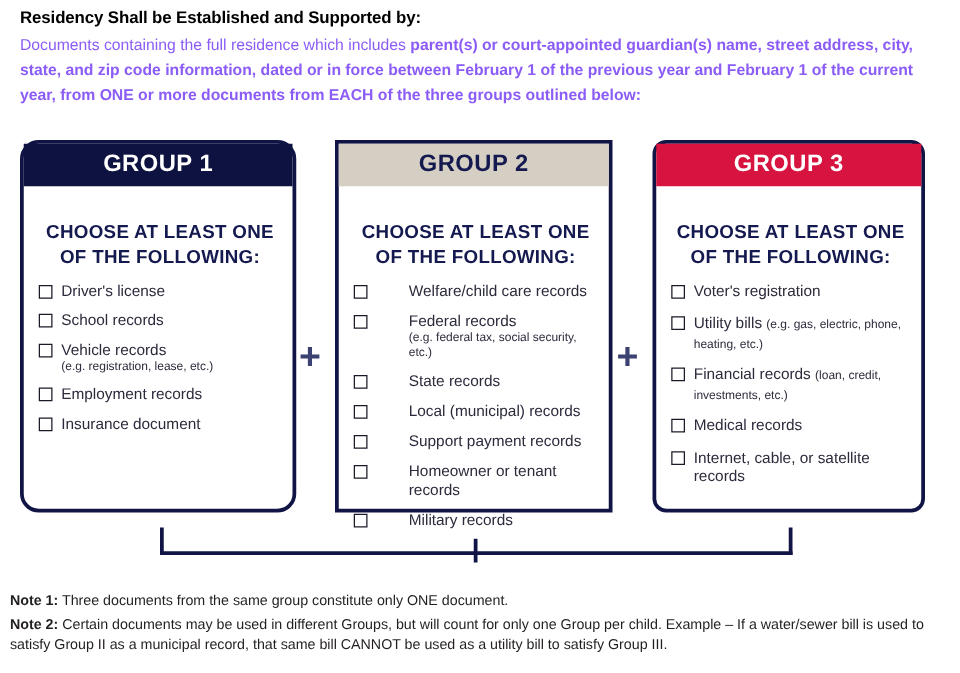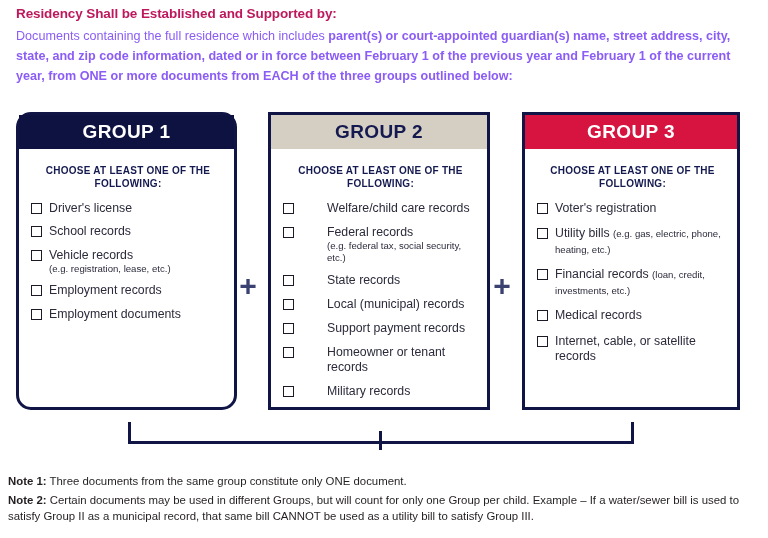--- a/index.html
+++ b/index.html
@@ -19,21 +19,21 @@
   
   #intro {
     position: absolute;
     left: 16px;
     top: 6px;
     width: 736px;
   }
   #intro-title {
     font-size: 13.5px;
     font-weight: bold;
-    color: #be185d;
+    color: #000000;
     letter-spacing: -0.1px;
     margin: 0 0 5px 0;
     line-height: 1.2;
   }
   #intro-body {
     font-size: 12.6px;
     line-height: 1.58;
     color: #8b5cf6;
     margin: 0;
   }
@@ -43,46 +43,46 @@
   .group-box {
     position: absolute;
     top: 112px;
     height: 298px;
     border: 3px solid #111546;
     box-sizing: border-box;
     background: #ffffff;
   }
   #group-1 { left: 16px;  width: 221px; border-radius: 15px; }
   #group-2 { left: 268px; width: 222px; }
-  #group-3 { left: 522px; width: 218px; }
+  #group-3 { left: 522px; width: 218px; border-radius: 11px; }
 
   .group-header {
     height: 34px;
     line-height: 34px;
     text-align: center;
     font-size: 19px;
     font-weight: bold;
     letter-spacing: 0.4px;
     box-sizing: border-box;
   }
   #group-1 .group-header { background: #0d1240; color: #ffffff; }
   #group-2 .group-header { background: #d5cec3; color: #14194f; }
   #group-3 .group-header { background: #d6143f; color: #ffffff; }
 
   .group-body {
     padding: 11px 9px 0 12px;
   }
   .choose-label {
     text-align: center;
-    font-size: 10px;
+    font-size: 15px;
     font-weight: bold;
     color: #14194f;
     letter-spacing: 0.25px;
     line-height: 1.3;
-    margin: 4px 0 11px 0;
+    margin: 16px 0 11px 0;
   }
 
   ul.item-list {
     list-style: none;
     margin: 0;
     padding: 0;
   }
   ul.item-list > li {
     position: relative;
     padding-left: 18px;
@@ -181,21 +181,21 @@
 
 <div class="group-box" id="group-1">
   <div class="group-header" style="background: rgb(13, 18, 64); color: rgb(255, 255, 255);">GROUP 1</div>
   <div class="group-body">
     <div class="choose-label">CHOOSE AT LEAST ONE OF THE FOLLOWING:</div>
     <ul class="item-list" id="list-1">
         <li><span class="chk"></span><span>Driver's license</span></li>
         <li><span class="chk"></span><span>School records</span></li>
         <li><span class="chk"></span><span>Vehicle records</span><span class="sub">(e.g. registration, lease, etc.)</span></li>
         <li><span class="chk"></span><span>Employment records</span></li>
-        <li><span class="chk"></span><span>Employment documents</span></li>
+        <li><span class="chk"></span><span>Insurance document</span></li>
       </ul>
   </div>
 </div>
 
 <div class="plus" id="plus-1">+</div>
 
 <div class="group-box" id="group-2">
   <div class="group-header" style="background: rgb(213, 206, 195); color: rgb(20, 25, 79);">GROUP 2</div>
   <div class="group-body">
     <div class="choose-label">CHOOSE AT LEAST ONE OF THE FOLLOWING:</div>

